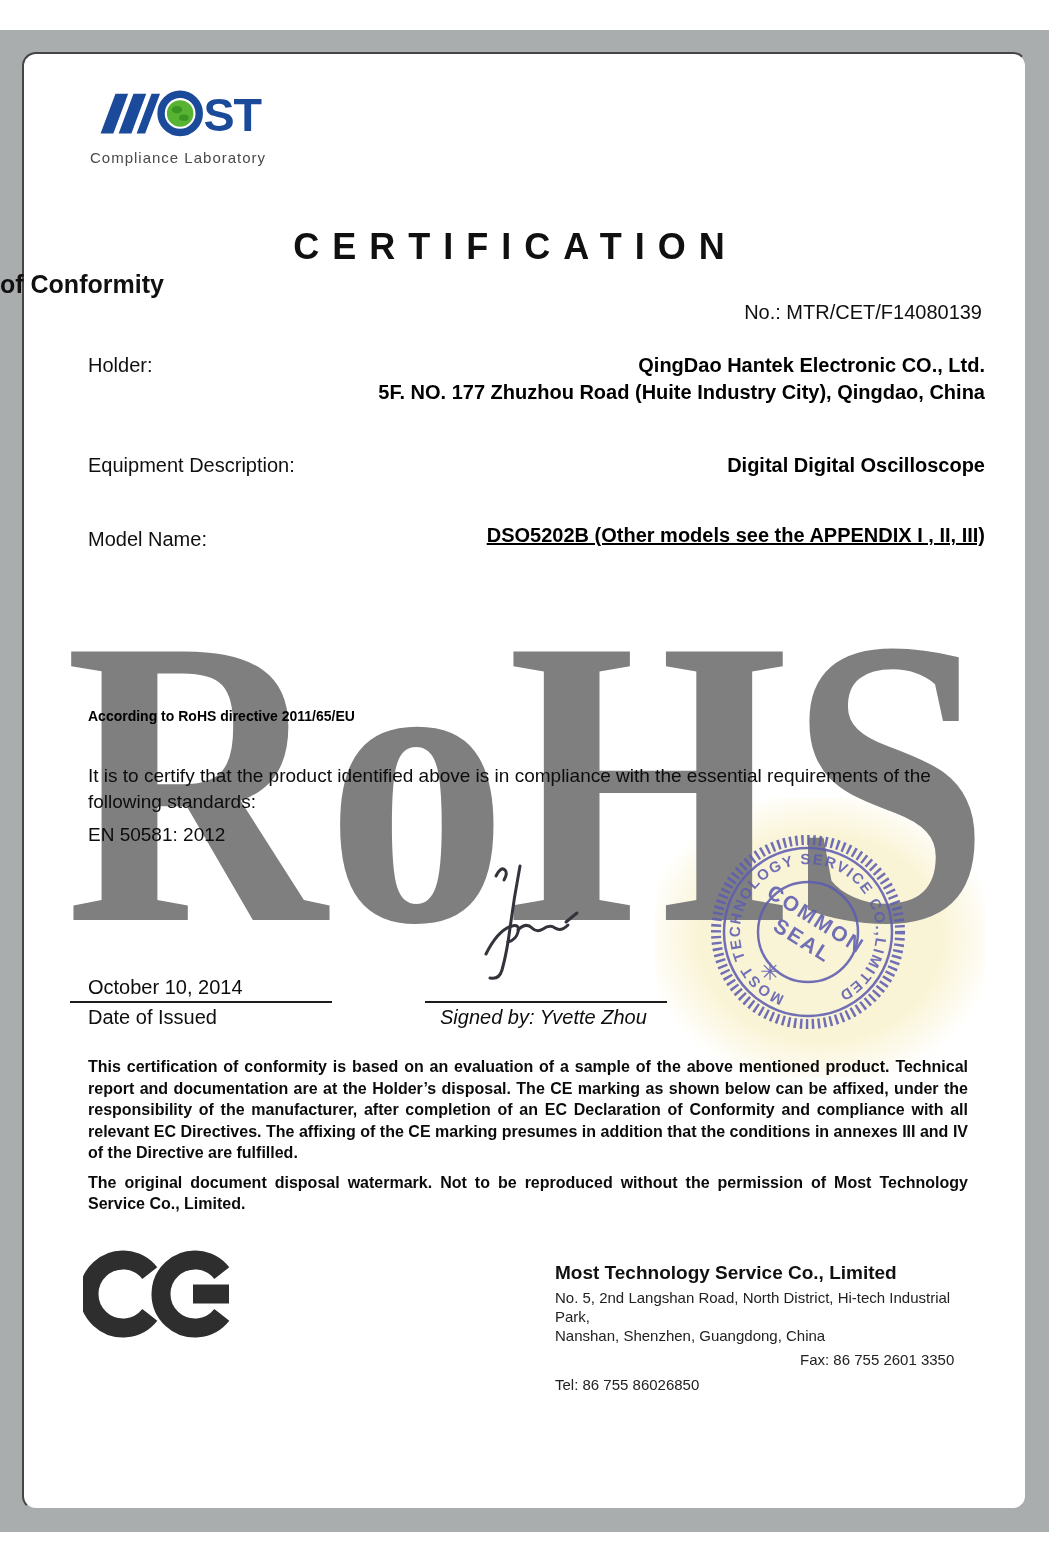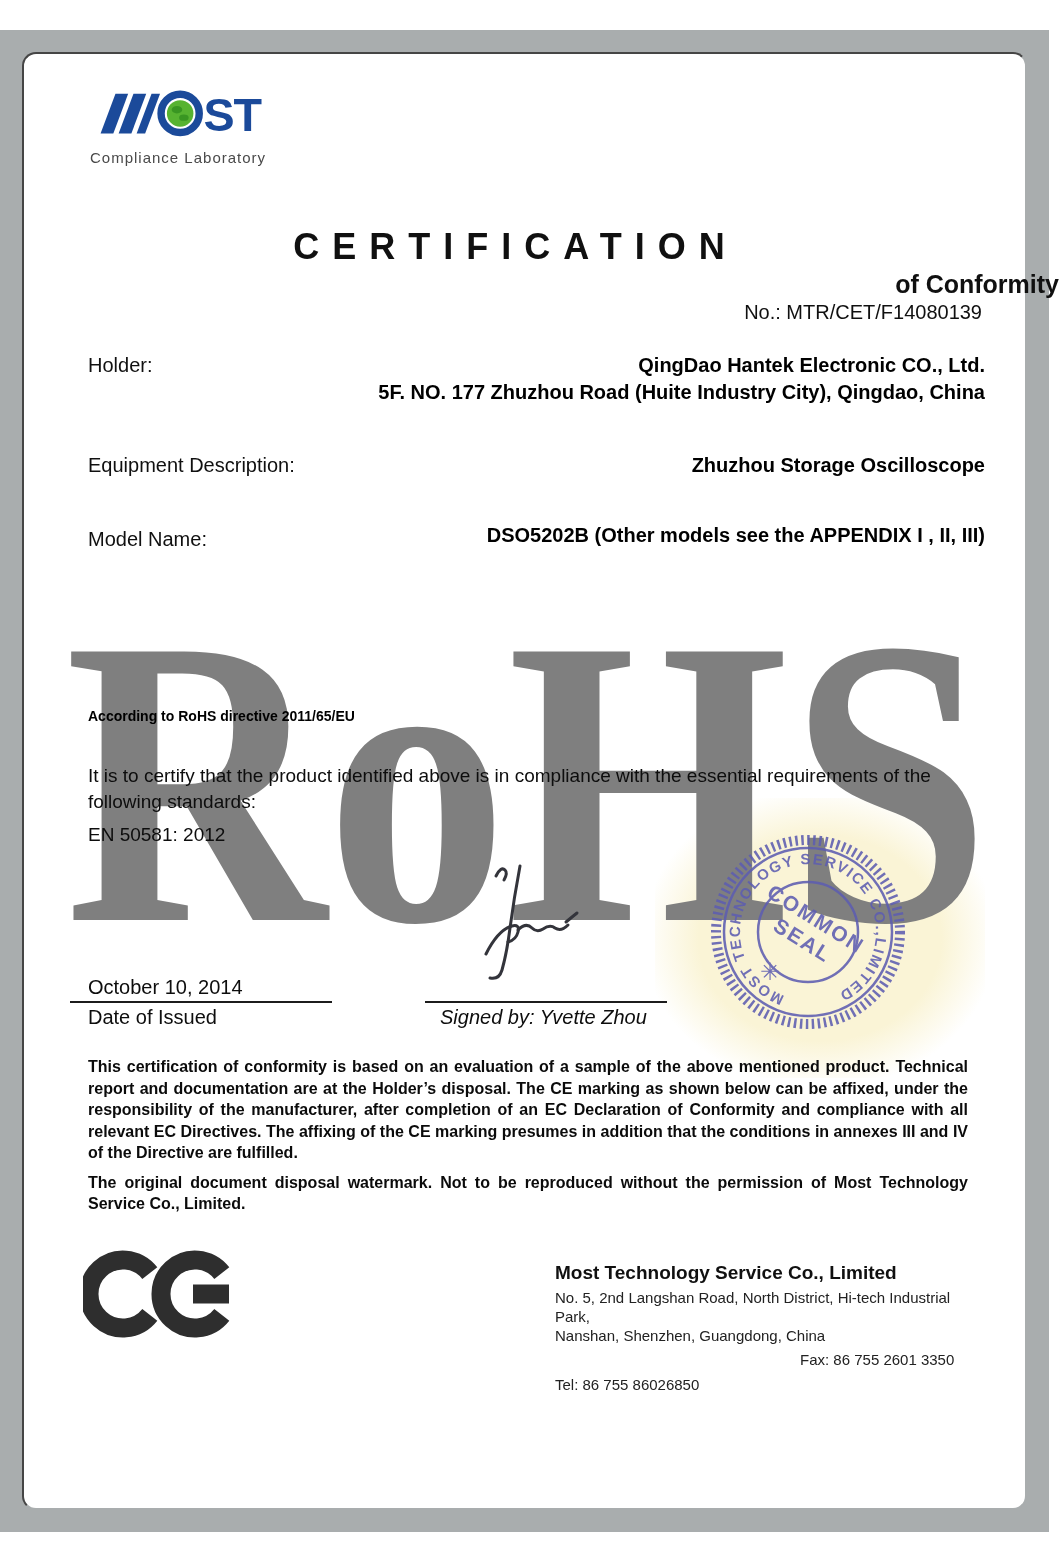--- a/index.html
+++ b/index.html
@@ -12,21 +12,21 @@
            border-color:#454545 #a9adae #a9adae #454545; }
 
   .abs { position:absolute; }
   .z1 { z-index:1; } .z2 { z-index:2; } .z3 { z-index:3; }
 
   
   .logo-sub { font-size:15px; color:#4a4a4a; letter-spacing:1px; }
 
   
   .title-main { width:100%; text-align:center; font-size:36px; font-weight:bold; letter-spacing:13px; color:#101010; }
-  .title-sub  { width:100%; text-align:right; font-size:25px; font-weight:bold; color:#101010; }
+  .title-sub  { width:100%; text-align:left; font-size:25px; font-weight:bold; color:#101010; }
   .cert-no    { font-size:20px; color:#101010; }
 
   
   .flabel { font-size:20px; color:#101010; }
   .fvalue { font-size:20px; font-weight:bold; color:#000; line-height:27px;text-align:right; }
 
   .para   { font-size:19px; line-height:26px; color:#0d0d0d; }
   .bold-head { font-size:14px; font-weight:bold; color:#000; }
   .standard  { font-size:19px; color:#0d0d0d; }
 
@@ -87,26 +87,26 @@
   <div class="abs z3" style="left:88px; top:352px; width:900px;">
     <span class="flabel abs" style="left:0; top:2px;">Holder:</span>
     <div class="fvalue abs" style="left:237px; top:0; width:660px;">
       <div>QingDao Hantek Electronic CO., Ltd.</div>
       <div>5F. NO. 177 Zhuzhou Road (Huite Industry City), Qingdao, China</div>
     </div>
   </div>
 
   <div class="abs z3" style="left:88px; top:452px; width:900px;">
     <span class="flabel abs" style="left:0; top:2px;">Equipment Description:</span>
-    <div class="fvalue abs" style="left:237px; top:0; width:660px;">Zhuzhou Storage Oscilloscope</div>
+    <div class="fvalue abs" style="left:237px; top:0; width:660px;">Digital Digital Oscilloscope</div>
   </div>
 
   <div class="abs z3" style="left:88px; top:522px; width:900px;">
     <span class="flabel abs" style="left:0; top:6px;">Model Name:</span>
-    <div class="fvalue abs" style="left:237px; top:0; width:660px;">DSO5202B (Other models see the APPENDIX I , II, III)</div>
+    <div class="fvalue abs" style="left:237px; top:0; width:660px;text-decoration:underline;">DSO5202B (Other models see the APPENDIX I , II, III)</div>
   </div>
 
   <div class="abs bold-head z3" style="left:88px; top:708px;">According to RoHS directive 2011/65/EU</div>
   <div class="abs para z3" style="left:88px; top:763px; width:900px;">It is to certify that the product identified above is in compliance with the essential requirements of the following standards:</div>
   <div class="abs standard z3" style="left:88px; top:824px;">EN 50581: 2012</div>
 
   <svg class="abs z3" style="left:468px; top:858px;" width="130" height="130" viewBox="0 0 130 130">
     <g fill="none" stroke="#33343b" stroke-width="3" stroke-linecap="round">
       <path d="M28,18 q5,-10 9,-6 q3,3 -1,10"></path>
       <path d="M52,8 Q46,40 42,70 Q39,94 34,112 Q31,122 22,120"></path>

